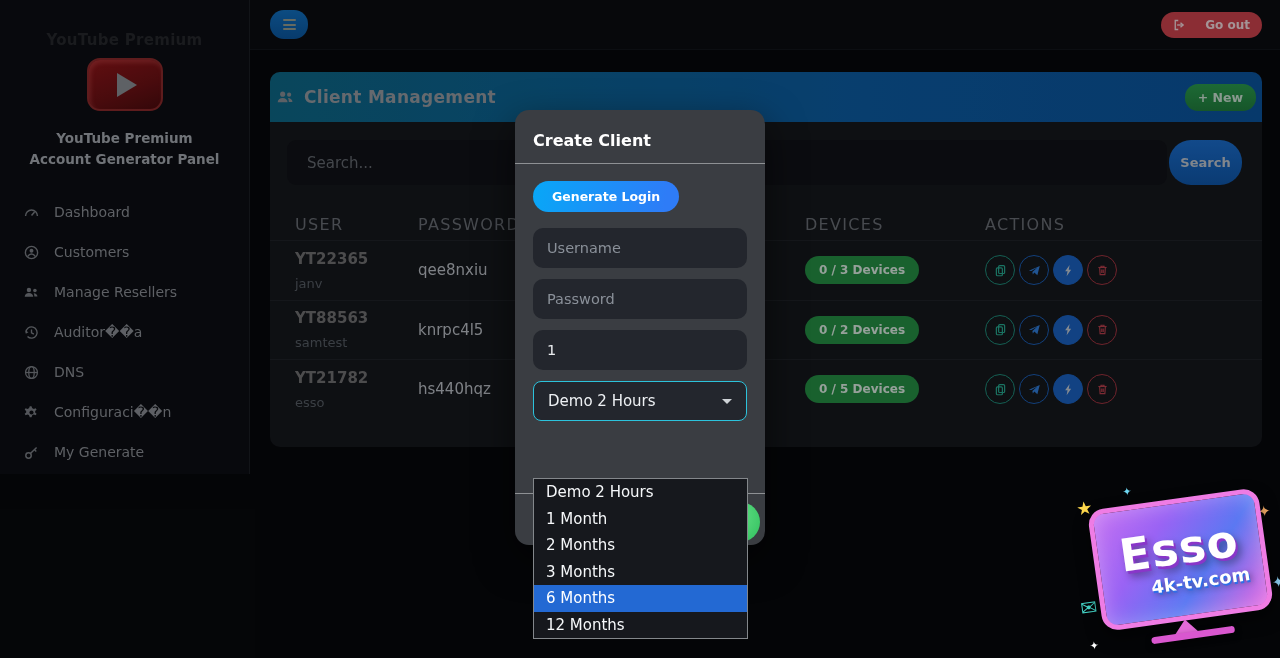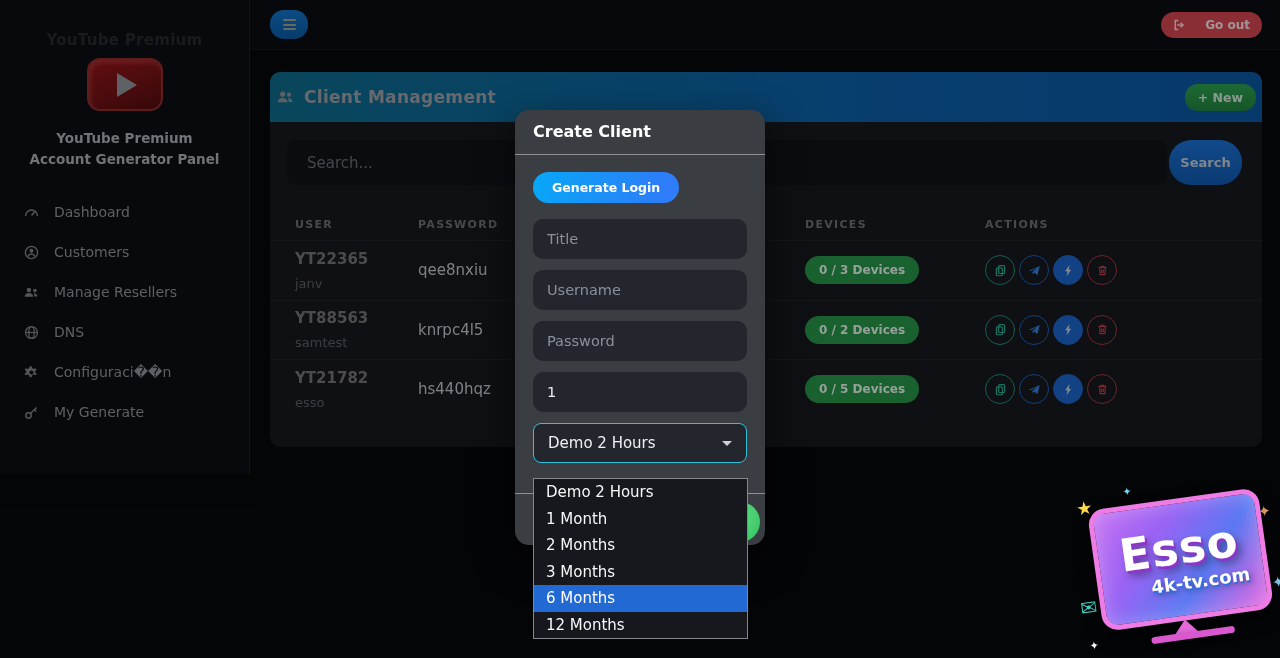--- a/index.html
+++ b/index.html
@@ -37,42 +37,42 @@
   .card-title svg { width:19px; height:19px; color:#8b9196; }
   .btn-new { margin-left:auto; height:27px; border:0; border-radius:13px; padding:0 13px; background:linear-gradient(180deg,#2b9f4d 0%,#21813d 100%);
              color:#cfe7d6; font-weight:bold; font-size:12.5px; cursor:pointer; font-family:inherit; }
   .search-input { position:absolute; left:17px; top:68px; width:880px; height:45px; border:0; border-radius:9px; background:#101216;
                   color:#d0d4d8; font-size:15px; padding:0 20px; font-family:inherit; outline:none; }
   .search-input::placeholder { color:#666b71; }
   .btn-search { position:absolute; left:899px; top:68px; width:73px; height:45px; border:0; border-radius:22px;
                 background:linear-gradient(180deg,#1a6fcf 0%,#0f58ac 100%); color:#c3cad2; font-weight:bold; font-size:13px; cursor:pointer; font-family:inherit; }
 
   .tgrid { display:grid; grid-template-columns:123px 387px 180px 1fr; align-items:center; padding:0 25px; }
-  .thead { position:absolute; left:0; top:136px; width:100%; height:32px; font-size:11px; font-weight:bold; letter-spacing:1.3px; color:#6b7075; }
+  .thead { position:absolute; left:0; top:136px; width:100%; height:32px; font-size:16px; font-weight:normal; letter-spacing:1.3px; color:#6b7075; }
   .trows { position:absolute; left:0; top:168px; width:100%; }
   .trow { height:59.5px; border-top:1px solid #1f2227; }
   .u-name { font-weight:bold; font-size:15px; color:#737373; }
   .u-sub  { font-size:13px; color:#585f65; margin-top:8px; }
   .pw { font-size:15px; color:#bec3c8; }
   .badge { display:inline-flex; align-items:center; height:28px; padding:8px 14px; border-radius:14px; background:#259244; color:#e2f2e7; font-weight:bold; font-size:12px; }
   .acts { display:flex; gap:4px; }
   .act { width:30px; height:30px; border-radius:50%; background:transparent; display:flex; align-items:center; justify-content:center; cursor:pointer; padding:0; }
   .act svg { width:15px; height:15px; }
   .act-copy  { border:1.5px solid #1d8f7a; color:#27ae93; }
   .act-tg    { border:1.5px solid #1a5fb8; color:#2f7fdd; }
   .act-bolt  { border:1.5px solid #1a63c4; background:#1a63c4; color:#c7d0d9; }
   .act-trash { border:1.5px solid #a5343f; color:#bd414c; }
 
   
   .overlay { position:absolute; inset:0; background:rgba(3,4,6,.34); z-index:40; }
 
   
   .modal { position:absolute; left:515px; top:110px; width:250px; height:435px; background:#3a3d42; border-radius:14px;
            box-shadow:0 14px 38px rgba(0,0,0,.55); z-index:50; }
-  .m-head { padding:12px 18px 13px; font-weight:bold; font-size:16px; color:#ffffff; }
+  .m-head { padding:21px 18px 13px; font-weight:bold; font-size:16px; color:#ffffff; }
   .m-div { height:1px; background:#8e9194; }
   .m-body { padding:17px 18px 0; }
   .btn-generate { height:31px; padding:0 19px; border:0; border-radius:16px; background:linear-gradient(100deg,#08a7f7 0%,#2e7cf7 90%);
                   color:#fff; font-weight:bold; font-size:12.5px; cursor:pointer; font-family:inherit; margin-bottom:16px; }
   .m-input { width:100%; height:40px; border:0; border-radius:10px; background:#23262d; color:#e9ebee; font-size:14.5px;
              padding:0 14px; font-family:inherit; outline:none; margin-bottom:11px; display:block; }
   .m-input::placeholder { color:#8a9099; }
   .m-select { width:100%; height:40px; border:1.5px solid #2cc3dc; border-radius:8px; background:#23262d; color:#eef1f4; font-size:15px;
               display:flex; align-items:center; justify-content:space-between; padding:0 14px; cursor:pointer; }
   .caret { width:0; height:0; border-left:5px solid transparent; border-right:5px solid transparent; border-top:5.5px solid #cfd3d7; }
@@ -141,20 +141,30 @@
               <circle cx="7" cy="7" r="2.6"></circle>
               <circle cx="14" cy="7.6" r="2.1"></circle>
               <path d="M2 15c0-2.6 2.2-4.3 5-4.3s5 1.7 5 4.3z"></path>
               <path d="M12.6 10.8c2.4.2 4.4 1.7 4.4 3.9h-3.6c0-1.6-.3-2.9-.8-3.9z"></path>
             </svg>
         </span>
         <span>Manage Resellers</span>
       </div>
       <div class="nav-item">
         <span class="nav-ic">
+          <svg viewBox="0 0 20 20" fill="none" stroke="currentColor" stroke-width="1.6">
+              <path d="M3.4 10a6.6 6.6 0 1 1 1.9 4.7"></path>
+              <path d="M3.2 11.5 3.4 8l3 1.6z" fill="currentColor" stroke="none"></path>
+              <polyline points="10,6.6 10,10.4 12.8,11.9"></polyline>
+            </svg>
+        </span>
+        <span>Auditor��a</span>
+      </div>
+      <div class="nav-item">
+        <span class="nav-ic">
           <svg viewBox="0 0 20 20" fill="none" stroke="currentColor" stroke-width="1.5">
               <circle cx="10" cy="10" r="7"></circle>
               <ellipse cx="10" cy="10" rx="3.2" ry="7"></ellipse>
               <line x1="3" y1="10" x2="17" y2="10"></line>
             </svg>
         </span>
         <span>DNS</span>
       </div>
       <div class="nav-item">
         <span class="nav-ic">
@@ -330,21 +340,20 @@
     </div>
   </section>
 
   <div class="overlay"></div>
 
   <div class="modal">
     <div class="m-head">Create Client</div>
     <div class="m-div"></div>
     <div class="m-body">
       <button class="btn-generate">Generate Login</button>
-      <input class="m-input" type="text" placeholder="Title" style="">
       <input class="m-input" type="text" placeholder="Username" style="">
       <input class="m-input" type="text" placeholder="Password" style="">
       <input class="m-input" type="text" value="1" style="">
       <div class="m-select">
         <span>Demo 2 Hours</span>
         <span class="caret"></span>
       </div>
     </div>
     <div class="m-footdiv"></div>
     <button class="btn-create-round"></button>

